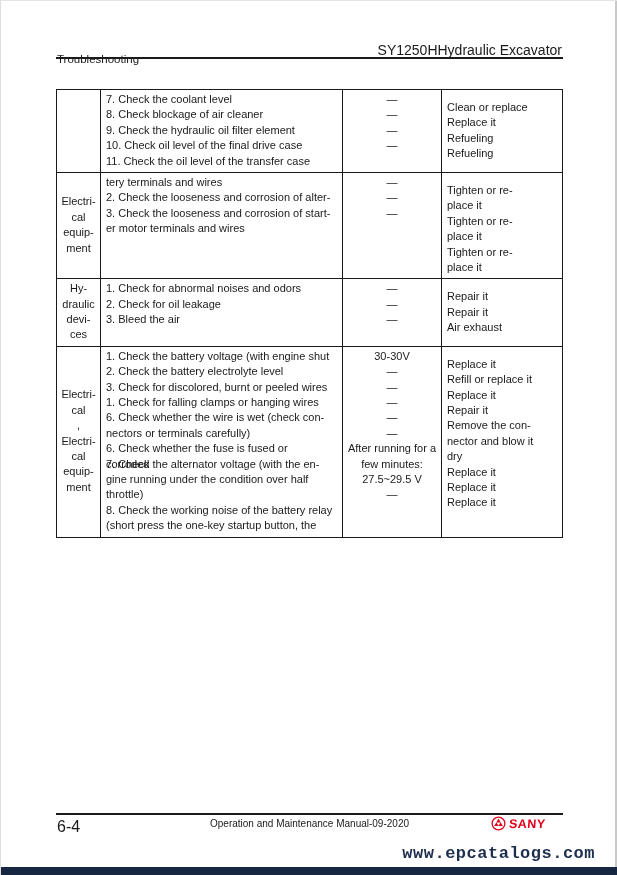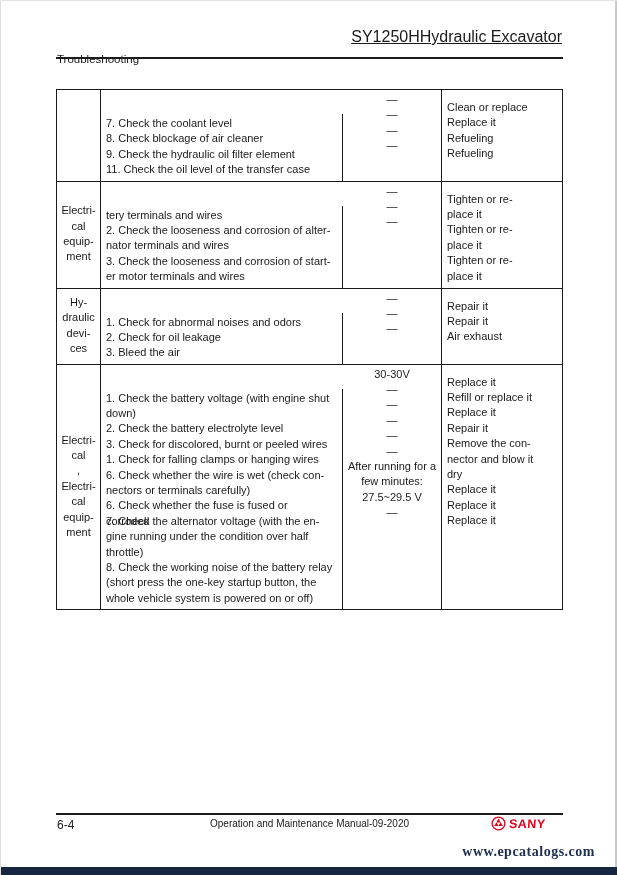--- a/index.html
+++ b/index.html
@@ -5,54 +5,54 @@
   html,body{margin:0;padding:0;}
   body{
     width:617px;height:875px;position:relative;background:#ffffff;
     font-family:"Liberation Sans", sans-serif;color:#1a1a1a;overflow:hidden;
     border-left:1px solid #dedede;border-top:1px solid #e4e4e4;box-sizing:border-box;
   }
   .page-right-edge{position:absolute;top:0;right:0;width:2px;height:875px;background:#c9c9c9;}
 
   
   .hdr-left{position:absolute;left:56px;top:52px;font-size:11.5px;}
-  .hdr-right{position:absolute;right:55px;top:27px;font-size:16px;text-decoration:underline;}
+  .hdr-right{position:absolute;right:55px;top:41px;font-size:14px;}
   .hdr-rule{position:absolute;left:55px;top:56px;width:507px;height:2px;background:#1b1b1b;}
 
   
   .ttable{
     position:absolute;left:55px;top:88px;width:507px;
     border:1.5px solid #1a1a1a;box-sizing:border-box;
     font-size:11px;line-height:15.4px;
   }
   .trow{display:grid;grid-template-columns:44px 242px 99px 1fr;border-bottom:1px solid #1a1a1a;}
   .trow:last-child{border-bottom:none;}
   .tcell{border-right:1px solid #1a1a1a;padding:2px 0 3px 0;box-sizing:border-box;}
   .tcell:last-child{border-right:none;margin-top:8px;}
   .tcell.cat{display:flex;align-items:center;justify-content:center;text-align:center;}
-  .tcell.items{padding-left:5px;padding-right:8px;margin-top:24px;}
+  .tcell.items{padding-left:5px;padding-right:8px;}
   .tcell.std{text-align:center;}
   .tcell.std .tline{white-space:nowrap;}
   .tcell.rem{padding-left:5px;padding-right:2px;}
   .tline{height:15.4px;}
 
   
   .ftr-rule{position:absolute;left:55px;top:812px;width:507px;height:1.5px;background:#1b1b1b;}
-  .ftr-page{position:absolute;left:56px;top:817px;font-size:12px;}
+  .ftr-page{position:absolute;left:56px;top:817px;font-size:16px;}
   .ftr-center{position:absolute;left:55px;top:817px;width:507px;text-align:center;font-size:10px;}
   .brand{position:absolute;right:71px;top:815px;display:flex;align-items:center;gap:3px;}
   .brand-name{
     color:var(--brand-red,#e2001a);font-weight:bold;font-size:12.5px;letter-spacing:0.5px;
     transform:skewX(-4deg);
   }
 
   
   .watermark{
     position:absolute;top:843px;right:22px;
-    font-family:Liberation Serif, serif;font-weight:bold;font-size:14px;
+    font-family:Liberation Mono, monospace;font-weight:bold;font-size:17px;
     color:var(--wm-navy,#1d2e4e);letter-spacing:0.5px;text-decoration:none;
   }
   .bottom-bar{position:absolute;left:0;bottom:0;width:617px;height:8px;background:var(--bar-navy,#182741);}
 </style>
 </head>
 <body>
 
 <div class="page-right-edge"></div>
 
 <div class="hdr-left">Troubleshooting</div>
@@ -62,20 +62,21 @@
 <div class="ttable" id="table-body">
     <div class="trow">
       <div class="tcell cat">
         <div></div>
       </div>
       <div class="tcell items">
         <div>
           <div class="tline">7. Check the coolant level</div>
           <div class="tline">8. Check blockage of air cleaner</div>
           <div class="tline">9. Check the hydraulic oil filter element</div>
+          <div class="tline">10. Check oil level of the final drive case</div>
           <div class="tline">11. Check the oil level of the transfer case</div>
         </div>
       </div>
       <div class="tcell std">
         <div>
           <div class="tline">—</div>
           <div class="tline">—</div>
           <div class="tline">—</div>
           <div class="tline">—</div>
         </div>
@@ -95,21 +96,20 @@
           <div class="tline">Electri-</div>
           <div class="tline">cal</div>
           <div class="tline">equip-</div>
           <div class="tline">ment</div>
         </div>
       </div>
       <div class="tcell items">
         <div>
           <div class="tline">tery terminals and wires</div>
           <div class="tline">2. Check the looseness and corrosion of alter-</div>
-          <div class="tline">nator terminals and wires</div>
           <div class="tline">3. Check the looseness and corrosion of start-</div>
           <div class="tline">er motor terminals and wires</div>
         </div>
       </div>
       <div class="tcell std">
         <div>
           <div class="tline">—</div>
           <div class="tline">—</div>
           <div class="tline">—</div>
         </div>
@@ -164,33 +164,31 @@
           <div class="tline">,</div>
           <div class="tline">Electri-</div>
           <div class="tline">cal</div>
           <div class="tline">equip-</div>
           <div class="tline">ment</div>
         </div>
       </div>
       <div class="tcell items">
         <div>
           <div class="tline">1. Check the battery voltage (with engine shut</div>
-          <div class="tline">down)</div>
           <div class="tline">2. Check the battery electrolyte level</div>
           <div class="tline">3. Check for discolored, burnt or peeled wires</div>
           <div class="tline">1. Check for falling clamps or hanging wires</div>
           <div class="tline">6. Check whether the wire is wet (check con-</div>
           <div class="tline">nectors or terminals carefully)</div>
           <div class="tline">6. Check whether the fuse is fused or corroded</div>
           <div class="tline">7. Check the alternator voltage (with the en-</div>
           <div class="tline">gine running under the condition over half</div>
           <div class="tline">throttle)</div>
           <div class="tline">8. Check the working noise of the battery relay</div>
           <div class="tline">(short press the one-key startup button, the</div>
-          <div class="tline">whole vehicle system is powered on or off)</div>
         </div>
       </div>
       <div class="tcell std">
         <div>
           <div class="tline">30-30V</div>
           <div class="tline">—</div>
           <div class="tline">—</div>
           <div class="tline">—</div>
           <div class="tline">—</div>
           <div class="tline">—</div>

